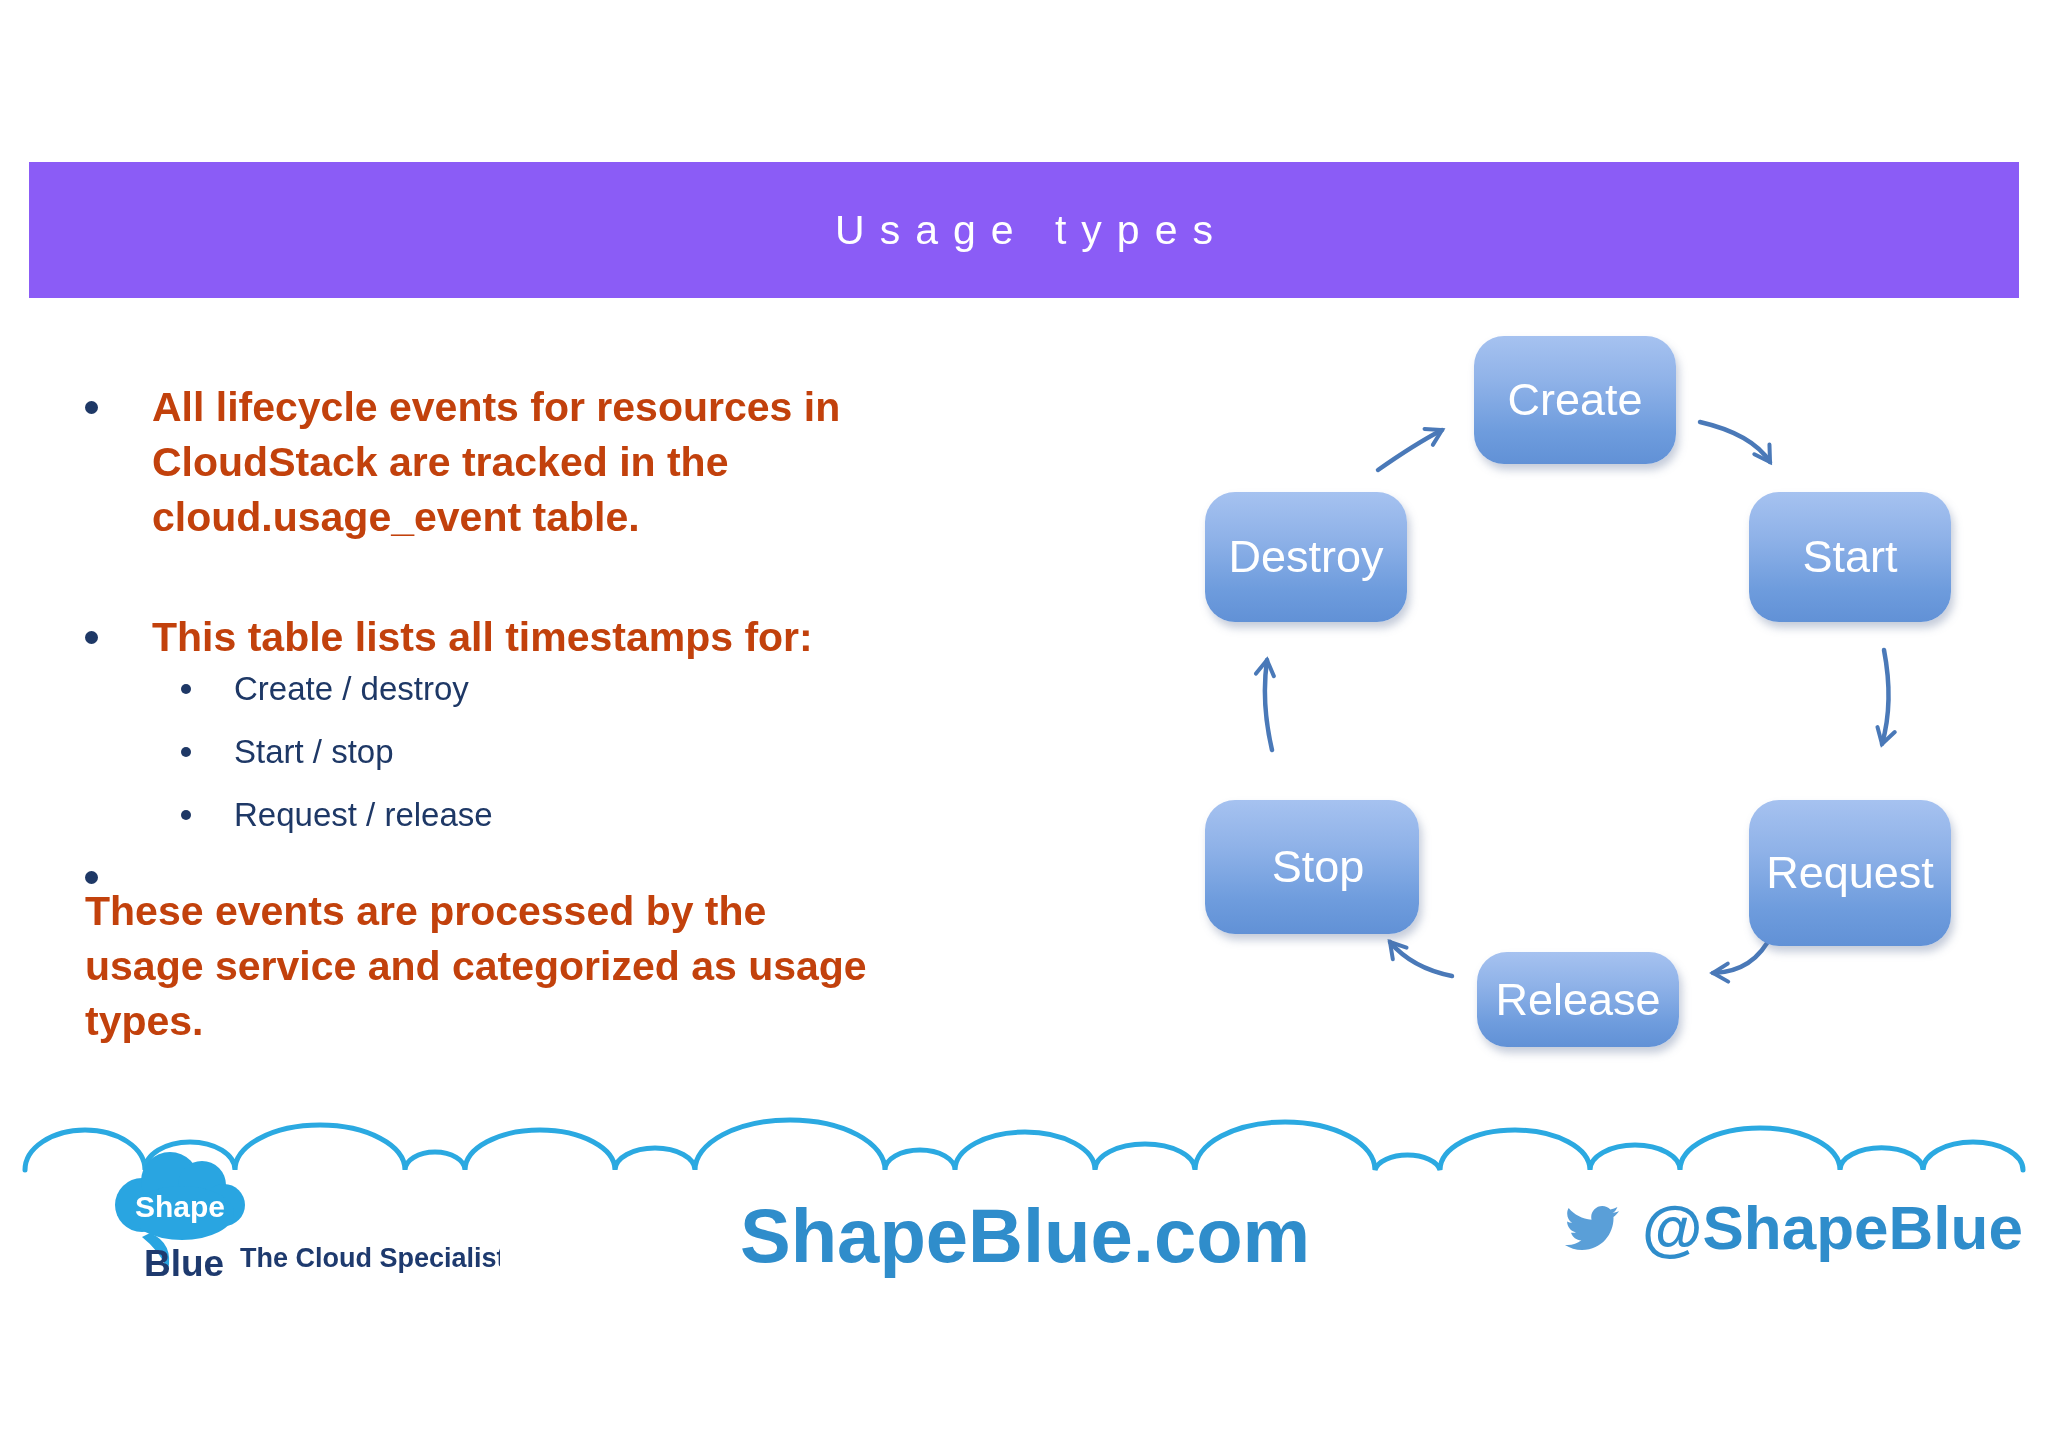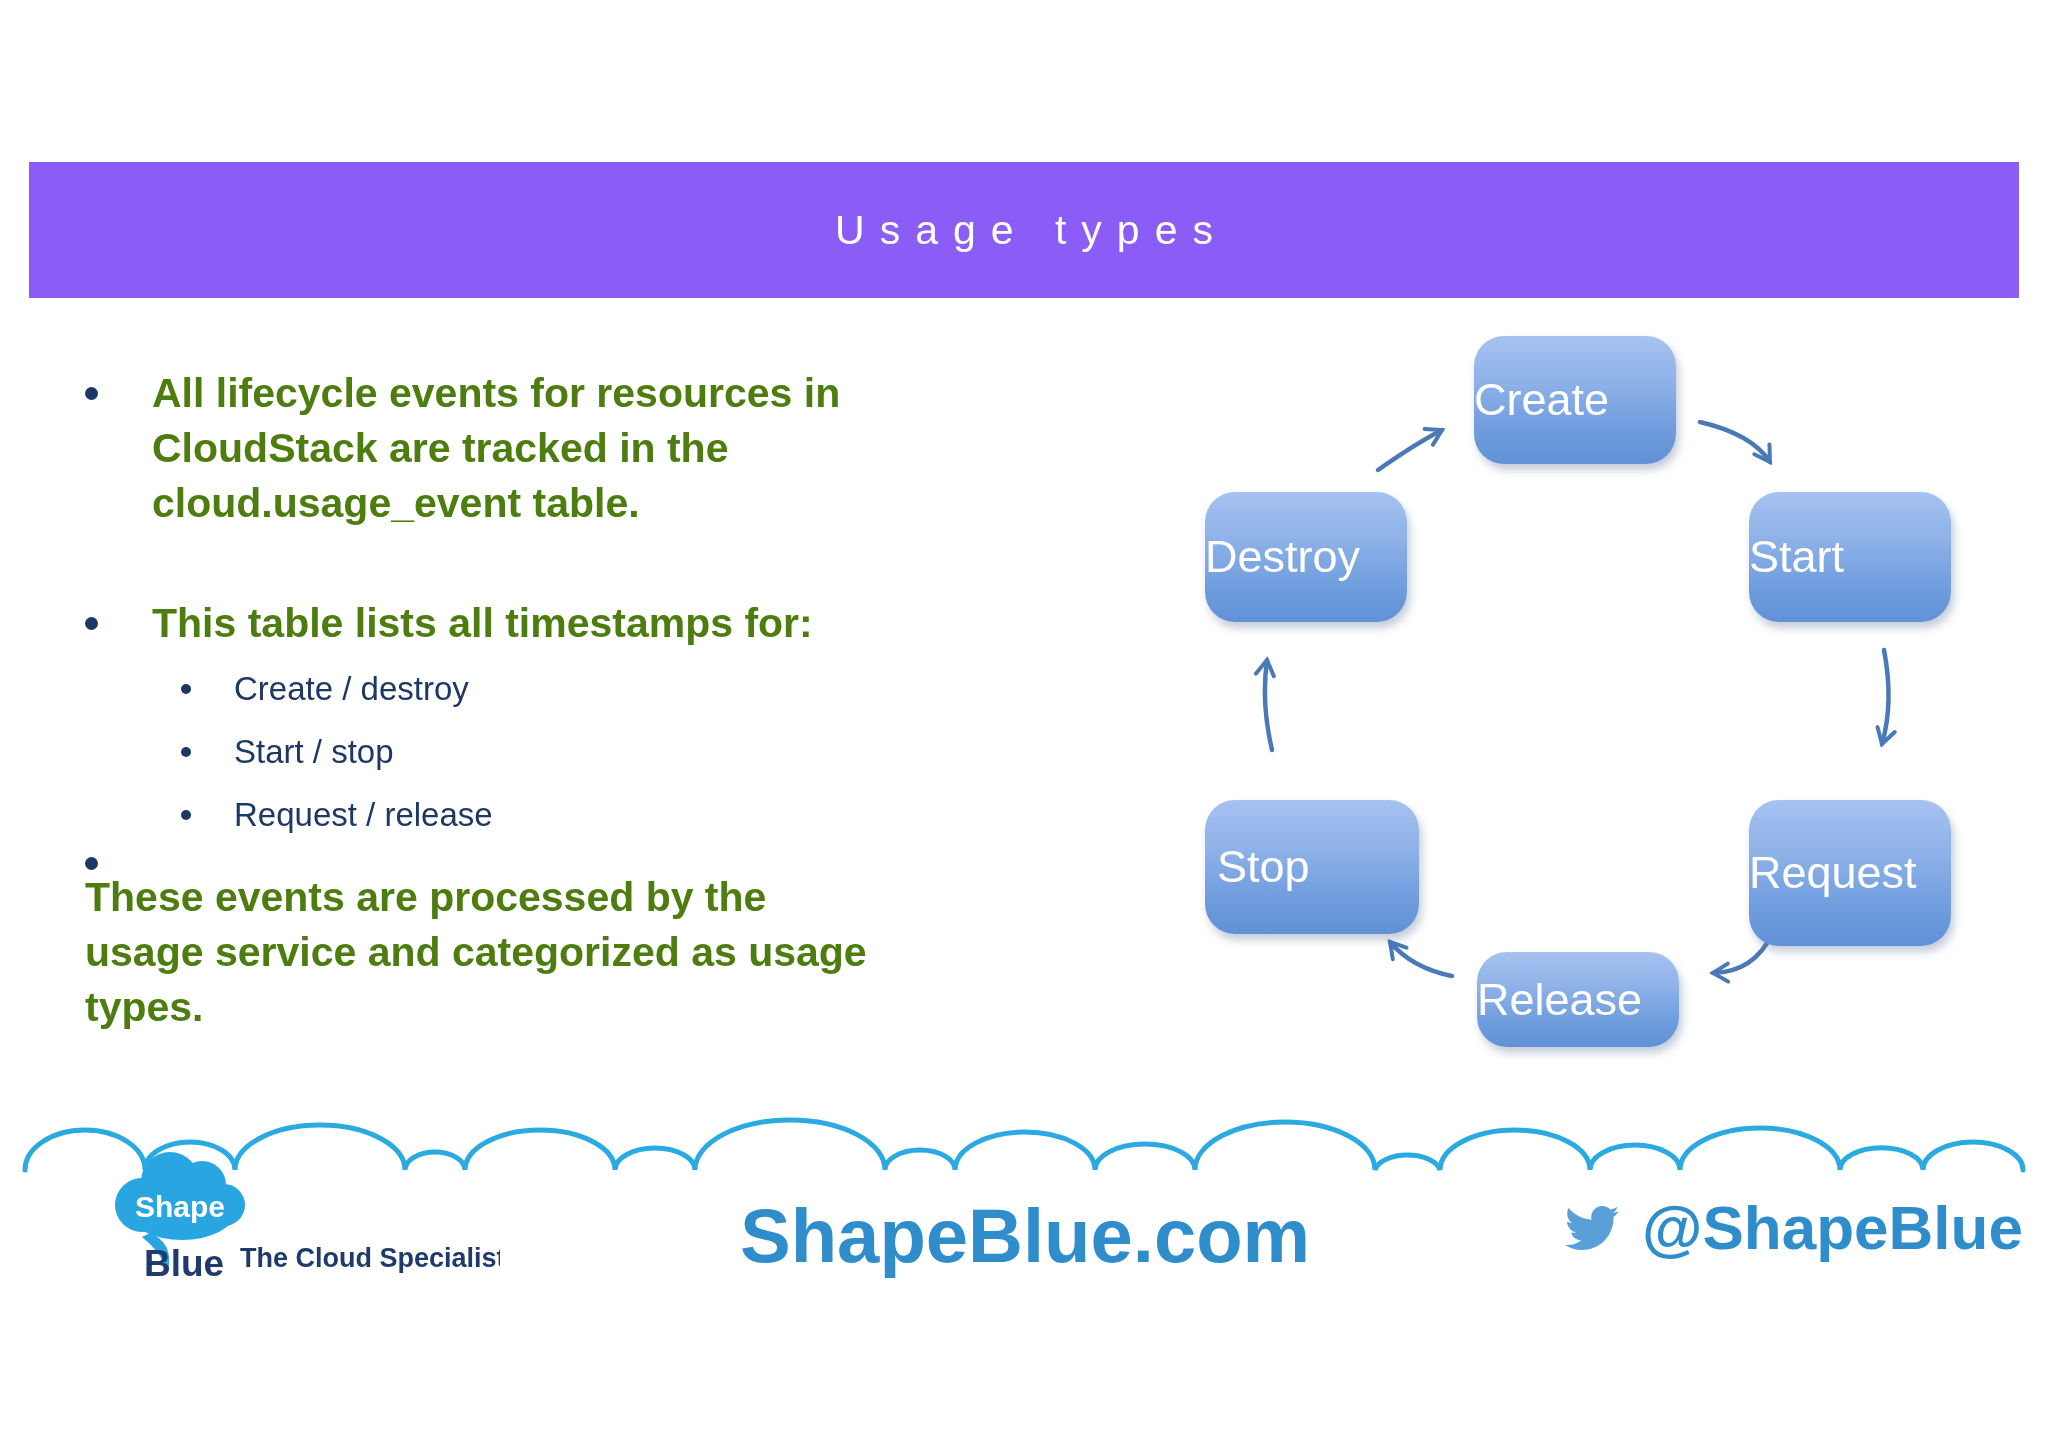--- a/index.html
+++ b/index.html
@@ -4,34 +4,34 @@
 <style>
   html,body{margin:0;padding:0;background:#fff;}
   body{width:2048px;height:1448px;position:relative;overflow:hidden;
        font-family:"Liberation Sans",sans-serif;}
   
   .banner{position:absolute;left:29px;top:162px;width:1990px;height:136px;
           display:flex;align-items:center;justify-content:center;}
   .banner-title{color:#ffffff;font-size:41px;font-weight:400;letter-spacing:15px;
                 padding-left:15px;white-space:nowrap;}
   
-  .bullet-block{position:absolute;display:flex;color:#4d7c0f;}
+  .bullet-block{position:absolute;display:flex;color:#c2410c;margin-top:14px;}
   .bullet-dot{width:13px;height:13px;border-radius:50%;background:#1E3866;
               flex:0 0 13px;margin:21px 54px 0 0;}
   .bullet-text{font-size:41px;font-weight:700;line-height:55px;}
   .sub-list{position:absolute;left:181px;top:650px;color:#1E3866;}
   .sub-row{display:flex;height:48px;align-items:center;margin-top:15px;}
   .sub-dot{width:10px;height:10px;border-radius:50%;background:#1E3866;
            flex:0 0 10px;margin-right:43px;}
   .sub-text{font-size:33px;font-weight:400;}
   
   .node{position:absolute;width:202px;height:130px;border-radius:30px;
         background:linear-gradient(180deg,#A6C2F0 0%,#8FB2E8 35%,#6E9CDD 75%,#6191D6 100%);
         box-shadow:3px 6px 9px rgba(90,110,150,.35);
-        display:flex;align-items:center;z-index:2;}
+        display:flex;align-items:center;justify-content:center;z-index:2;}
   .node-label{color:#ffffff;font-size:45px;font-weight:400;}
   .node-create {left:1474px;top:336px;height:128px;}
   .node-start  {left:1749px;top:492px;}
   .node-request{left:1749px;top:800px;height:146px;}
   .node-release{left:1477px;top:952px;height:95px;}
   .node-stop   {left:1205px;top:800px;height:134px;padding-left:12px;}
   .node-destroy{left:1205px;top:492px;}
   
   .overlay{position:absolute;left:0;top:0;z-index:1;pointer-events:none;}
   

